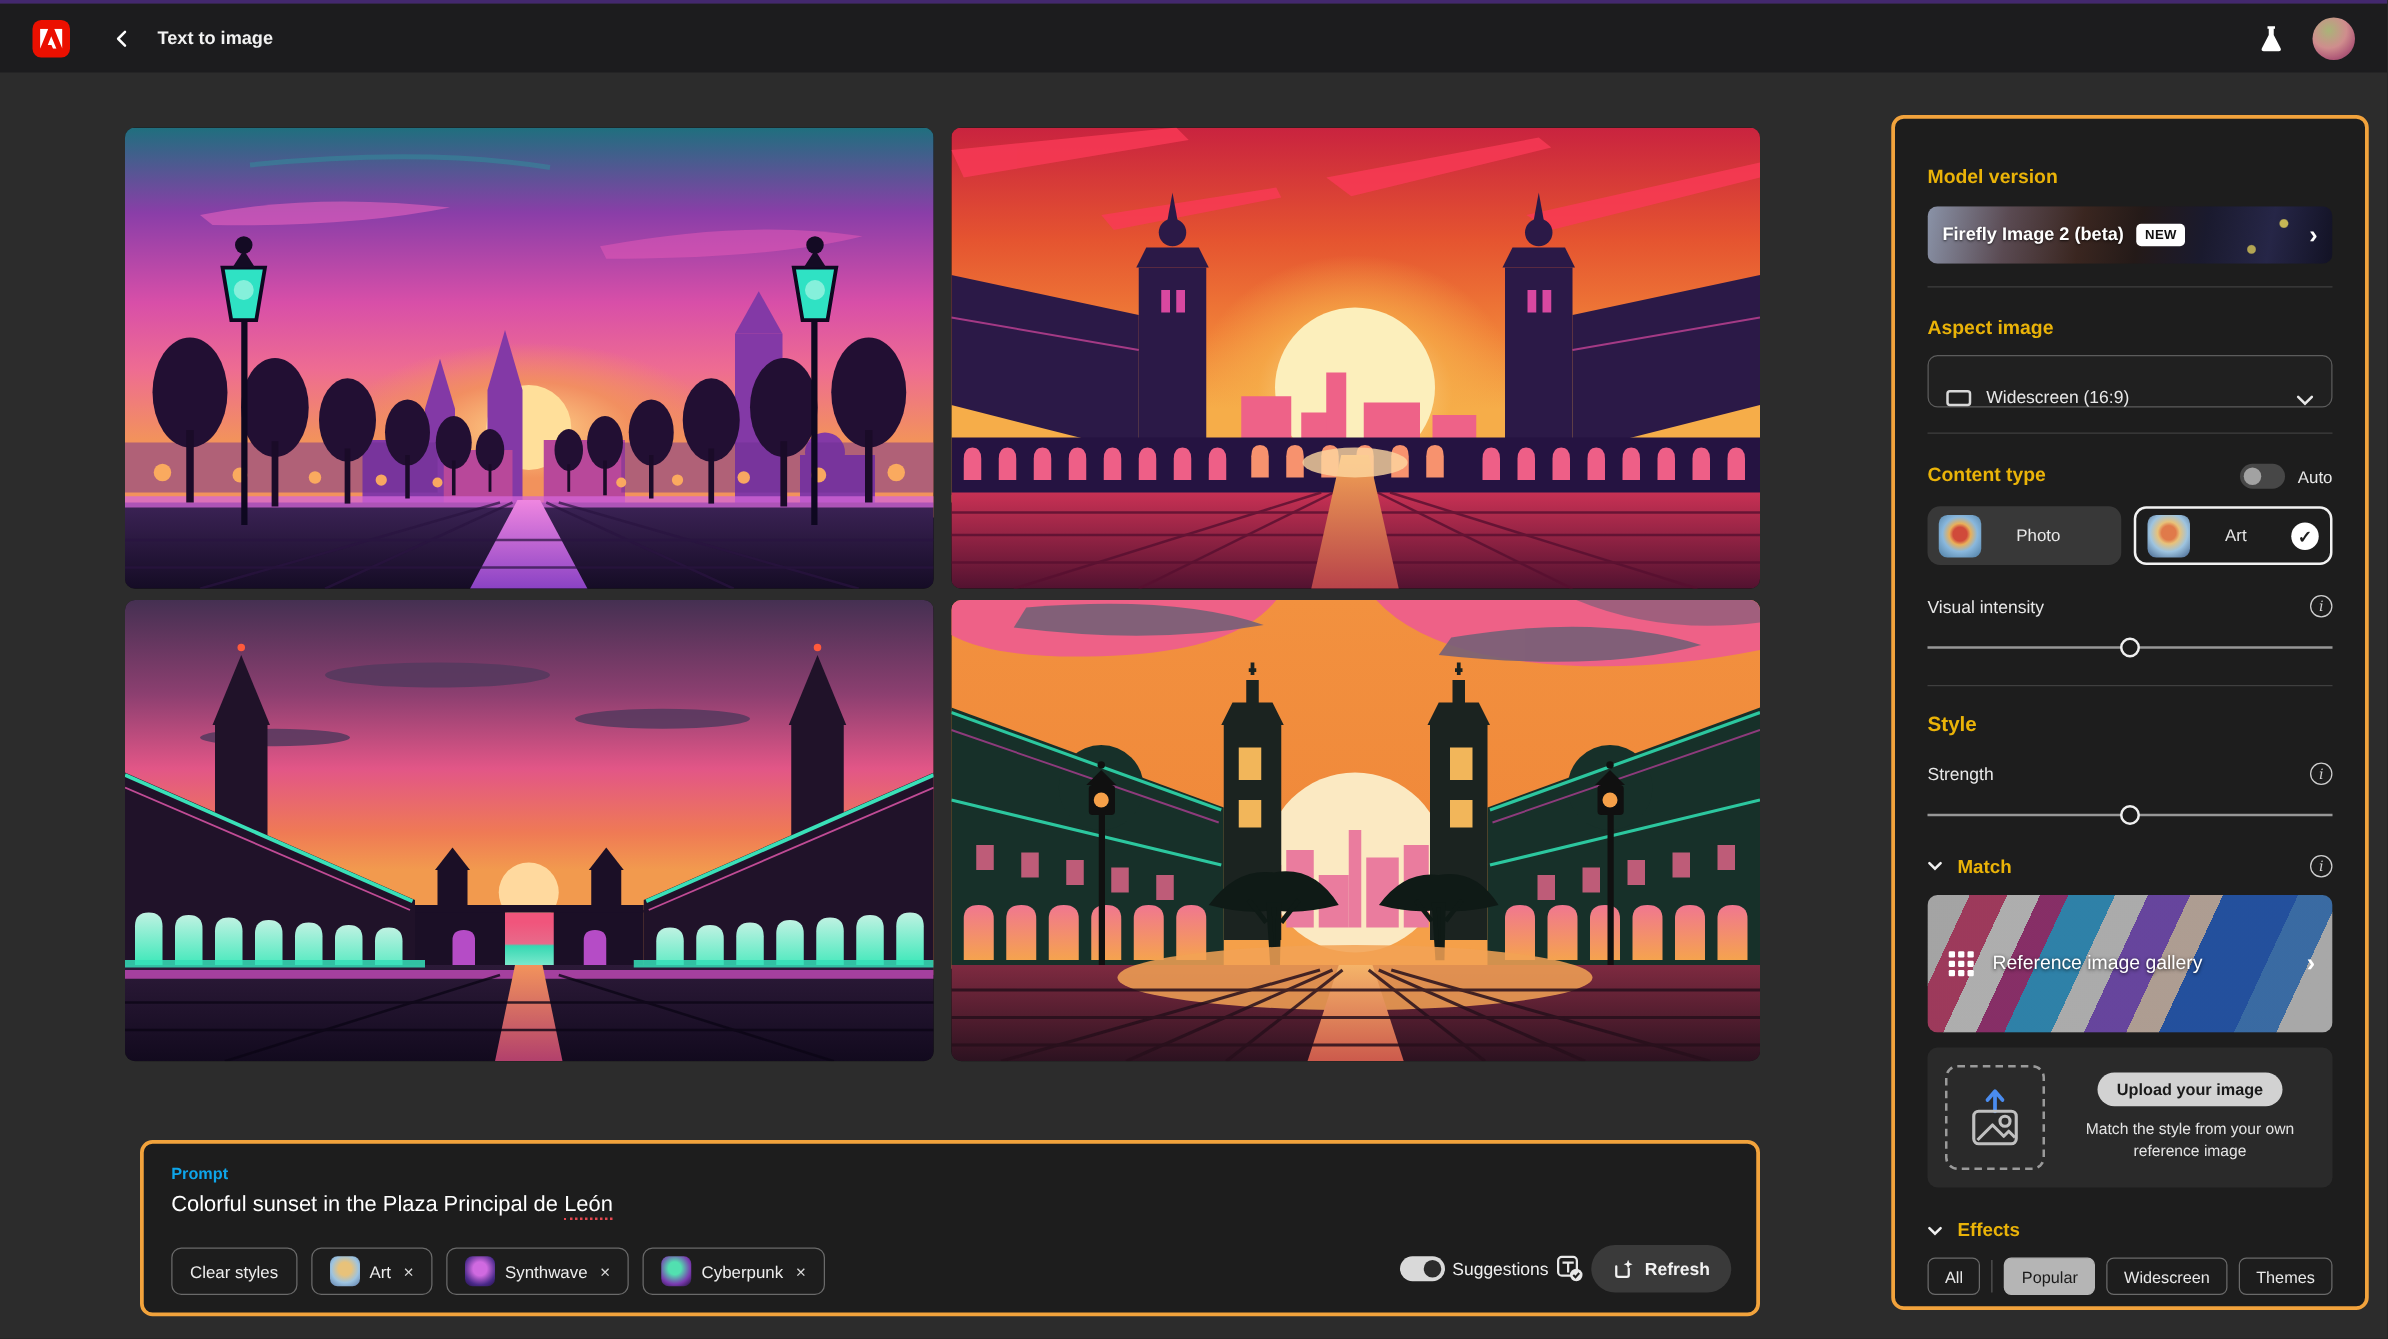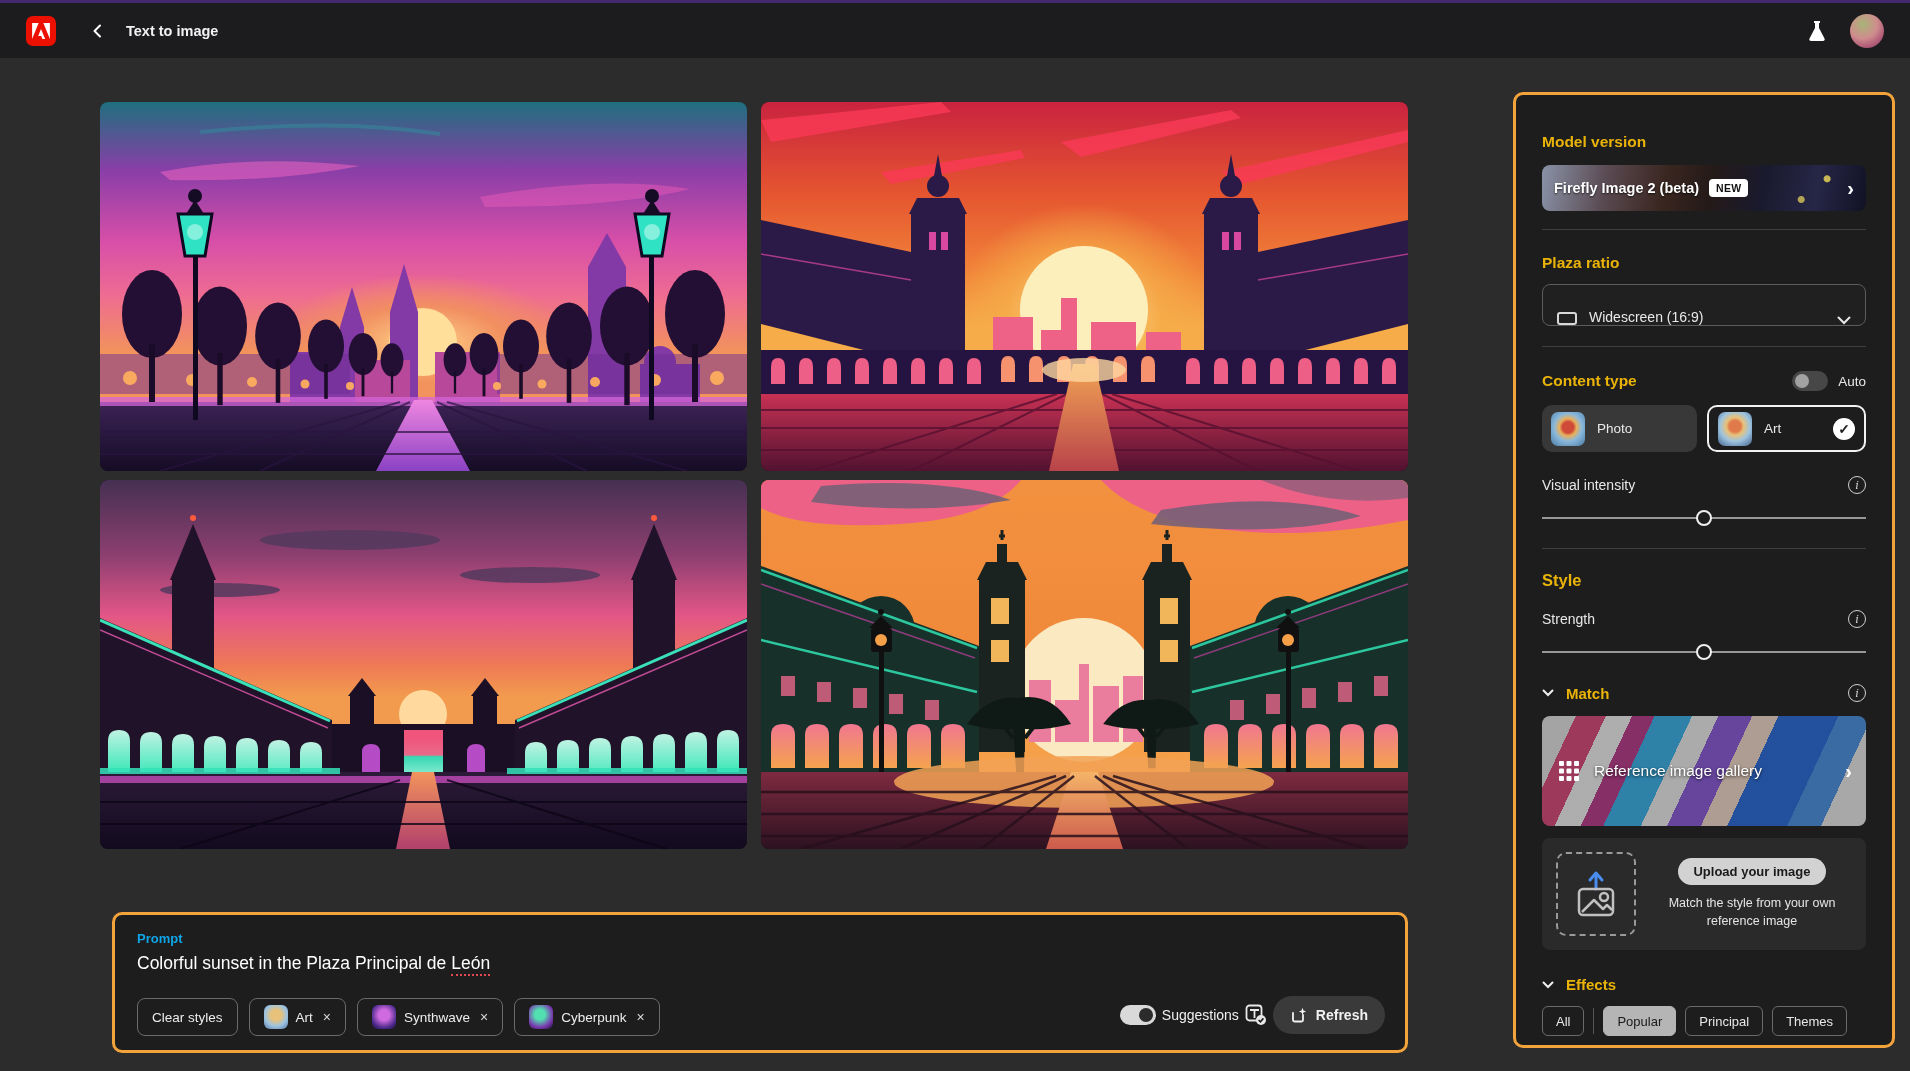--- a/index.html
+++ b/index.html
@@ -58,21 +58,21 @@
   .model-name{color:#fff;font-size:14.5px;font-weight:700;text-shadow:0 1px 2px rgba(0,0,0,.7);}
   .new-badge{background:#fff;color:#111;font-size:10.5px;font-weight:800;padding:3px 7px;border-radius:4px;letter-spacing:.3px;}
   .chev-right{margin-left:auto;color:#fff;font-size:20px;font-weight:700;line-height:1;}
   .dropdown{margin-top:12px;height:42px;border:1px solid #5c5c5c;border-radius:8px;background:#202020;display:flex;align-items:flex-end;padding:0 14px;gap:12px;cursor:pointer;}
   .dd-label{color:#e8e8e8;font-size:14px;}
   .widescreen-ic{width:20px;height:13px;border:2px solid #d8d8d8;border-radius:3px;}
   .sec-row{display:flex;align-items:center;}
   .auto-wrap{margin-left:auto;display:flex;align-items:center;gap:10px;}
   .auto-label{color:#e8e8e8;font-size:13.5px;}
   .ct-cards{display:flex;gap:10px;margin-top:14px;}
-  .ct-card{flex:1;height:47px;border-radius:10px;display:flex;align-items:center;gap:12px;padding:0 9px;cursor:pointer;}
+  .ct-card{flex:1;height:47px;border-radius:10px;display:flex;align-items:center;gap:28px;padding:0 9px;cursor:pointer;}
   .ct-card.plain{background:#383838;}
   .ct-card.selected{background:#1d1d1d;border:2px solid #f2f2f2;}
   .ct-thumb{width:34px;height:34px;border-radius:7px;}
   .ct-thumb.photo{background:radial-gradient(circle at 50% 45%,#d04a3a 0 22%,#e8b05a 34%,#8ab8dd 55%,#4a7aa0);}
   .ct-thumb.art{background:radial-gradient(circle at 50% 42%,#e07a4a 0 22%,#e8c27a 34%,#9ec4e0 58%,#40608a);}
   .ct-label{color:#e8e8e8;font-size:13.5px;}
   .check-circle{margin-left:auto;width:22px;height:22px;border-radius:50%;background:#fff;color:#1d1d1d;font-size:14px;font-weight:800;display:flex;align-items:center;justify-content:center;}
   .field-label{color:#e8e8e8;font-size:14px;}
   .info-ic{margin-left:auto;width:18px;height:18px;border:1.5px solid #cfcfcf;border-radius:50%;color:#cfcfcf;font-size:11.5px;font-family:"DejaVu Serif",serif;font-style:italic;display:flex;align-items:center;justify-content:center;cursor:pointer;}
   .slider{position:relative;height:16px;margin-top:16px;cursor:pointer;}
@@ -610,21 +610,21 @@
     <div class="sb-h" style="margin-top:38px;">Model version</div>
     <div class="model-banner">
       <div class="row">
         <span class="model-name">Firefly Image 2 (beta)</span>
         <span class="new-badge">NEW</span>
         <span class="chev-right">›</span>
       </div>
     </div>
     <div class="divider" style="margin-top:18px;"></div>
 
-    <div class="sb-h" style="margin-top:24px;">Plaza ratio</div>
+    <div class="sb-h" style="margin-top:24px;">Aspect image</div>
     <div class="dropdown">
       <span class="widescreen-ic"></span>
       <span class="dd-label">Widescreen (16:9)</span>
       <svg style="margin-left:auto" width="14" height="9" viewBox="0 0 14 9">
           <polyline points="1.5,1.5 7,7 12.5,1.5" fill="none" stroke="#e8e8e8" stroke-width="2" stroke-linecap="round"></polyline>
         </svg>
     </div>
     <div class="divider" style="margin-top:20px;"></div>
 
     <div class="sec-row" style="margin-top:24px;">
@@ -712,18 +712,18 @@
     <div class="fx-row" style="margin-top:26px;">
       <svg class="chev-down" viewBox="0 0 12 12">
           <polyline points="1.5,3.5 6,8 10.5,3.5" fill="none" stroke="#f0f0f0" stroke-width="2" stroke-linecap="round"></polyline>
         </svg>
       <span class="sb-h" style="font-size:15px;">Effects</span>
     </div>
     <div class="fx-tabs">
       <div class="fx-tab">All</div>
       <div class="fx-sep"></div>
       <div class="fx-tab selected">Popular</div>
-      <div class="fx-tab">Principal</div>
+      <div class="fx-tab">Widescreen</div>
       <div class="fx-tab">Themes</div>
     </div>
   </div>
 
 </div>
 
 </body></html>

